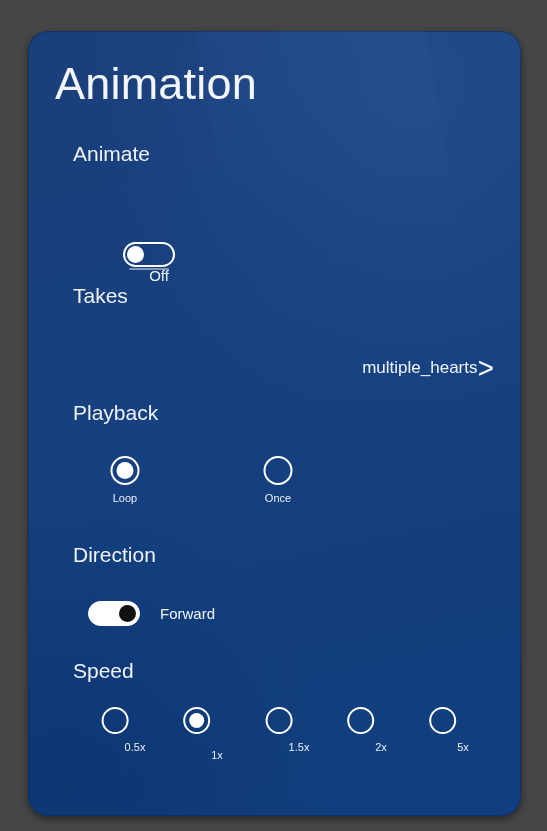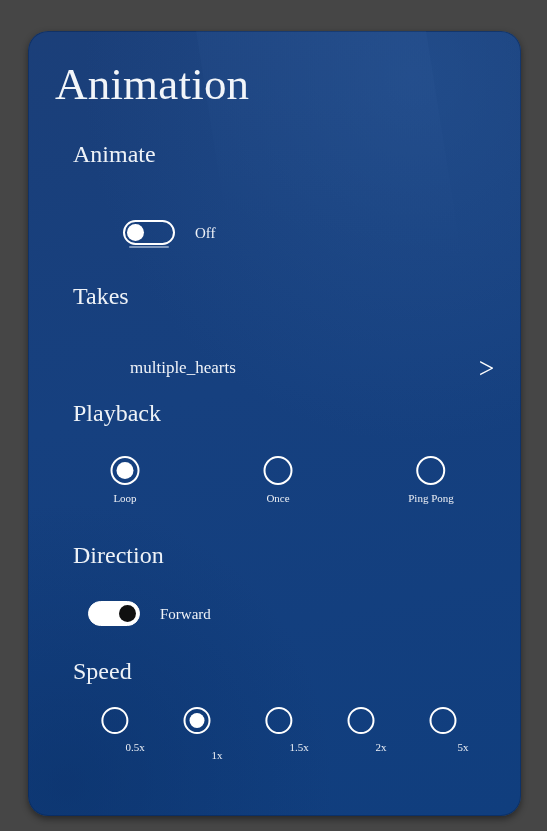--- a/index.html
+++ b/index.html
@@ -11,21 +11,20 @@
   body {
     background: #464646;
     font-family: "Liberation Sans", sans-serif;
     -webkit-font-smoothing: antialiased;
   }
 
   #root {
     position: relative;
     width: 547px;
     height: 761px;
-    font-family: Liberation Serif, serif;
   }
 
   
   .panel {
     position: absolute;
     left: 28px;
     top: 31px;
     width: 493px;
     height: 785px;
     border-radius: 20px;
@@ -67,21 +66,21 @@
     line-height: 52px;
     font-weight: 300;
     letter-spacing: 0.2px;
     color: #f2f5f9;
   }
 
   
   .section-label {
     position: absolute;
     left: 45px;
-    font-size: 24px;
+    font-size: 21px;
     line-height: 24px;
     font-weight: 300;
     color: #eef2f7;
   }
 
   
   .switch-row { position: absolute; display: flex; align-items: center; }
 
   .switch {
     position: relative;
@@ -140,22 +139,21 @@
 
   
   .takes-row {
     position: absolute;
     left: 45px;
     right: 22px;
     top: 318px;
     height: 38px;
     display: flex;
     align-items: center;
-    justify-content: space-between;
-    gap: 12px;
+    justify-content: flex-end;
   }
   .takes-value {
     margin-left: 57px;
     font-size: 17px;
     line-height: 20px;
     font-weight: 400;
     color: #f1f4f9;
     white-space: nowrap;
   }
   .chevron {
@@ -222,21 +220,21 @@
 </head>
 <body>
 
 <div id="root">
   <div class="panel">
     <div class="panel-inner">
 
       <div class="title">Animation</div>
 
       <div class="section-label" style="top:111px;">Animate</div>
-      <div class="switch-row" style="left:95px; top:189px;">
+      <div class="switch-row" style="left:95px; top:211px;flex-direction:column;">
         <div class="switch off">
           <div class="knob"></div>
         </div>
         <div class="switch-caption">Off</div>
       </div>
 
       <div class="section-label" style="top:253px;">Takes</div>
       <div class="takes-row">
         <div class="takes-value">multiple_hearts</div>
         <div class="chevron">&gt;</div>
@@ -247,24 +245,20 @@
         <div class="radio-item" style="left:97px; top:0;">
           <div class="radio selected">
               <div class="dot"></div>
             </div>
           <div class="radio-caption">Loop</div>
         </div>
         <div class="radio-item" style="left:250px; top:0;">
           <div class="radio"></div>
           <div class="radio-caption">Once</div>
         </div>
-        <div class="radio-item" style="left:403px; top:0;">
-          <div class="radio"></div>
-          <div class="radio-caption">Ping Pong</div>
-        </div>
       </div>
 
       <div class="section-label" style="top:512px;">Direction</div>
       <div class="switch-row" style="left:60px; top:570px;">
         <div class="switch on">
           <div class="knob"></div>
         </div>
         <div class="switch-caption">Forward</div>
       </div>
 

